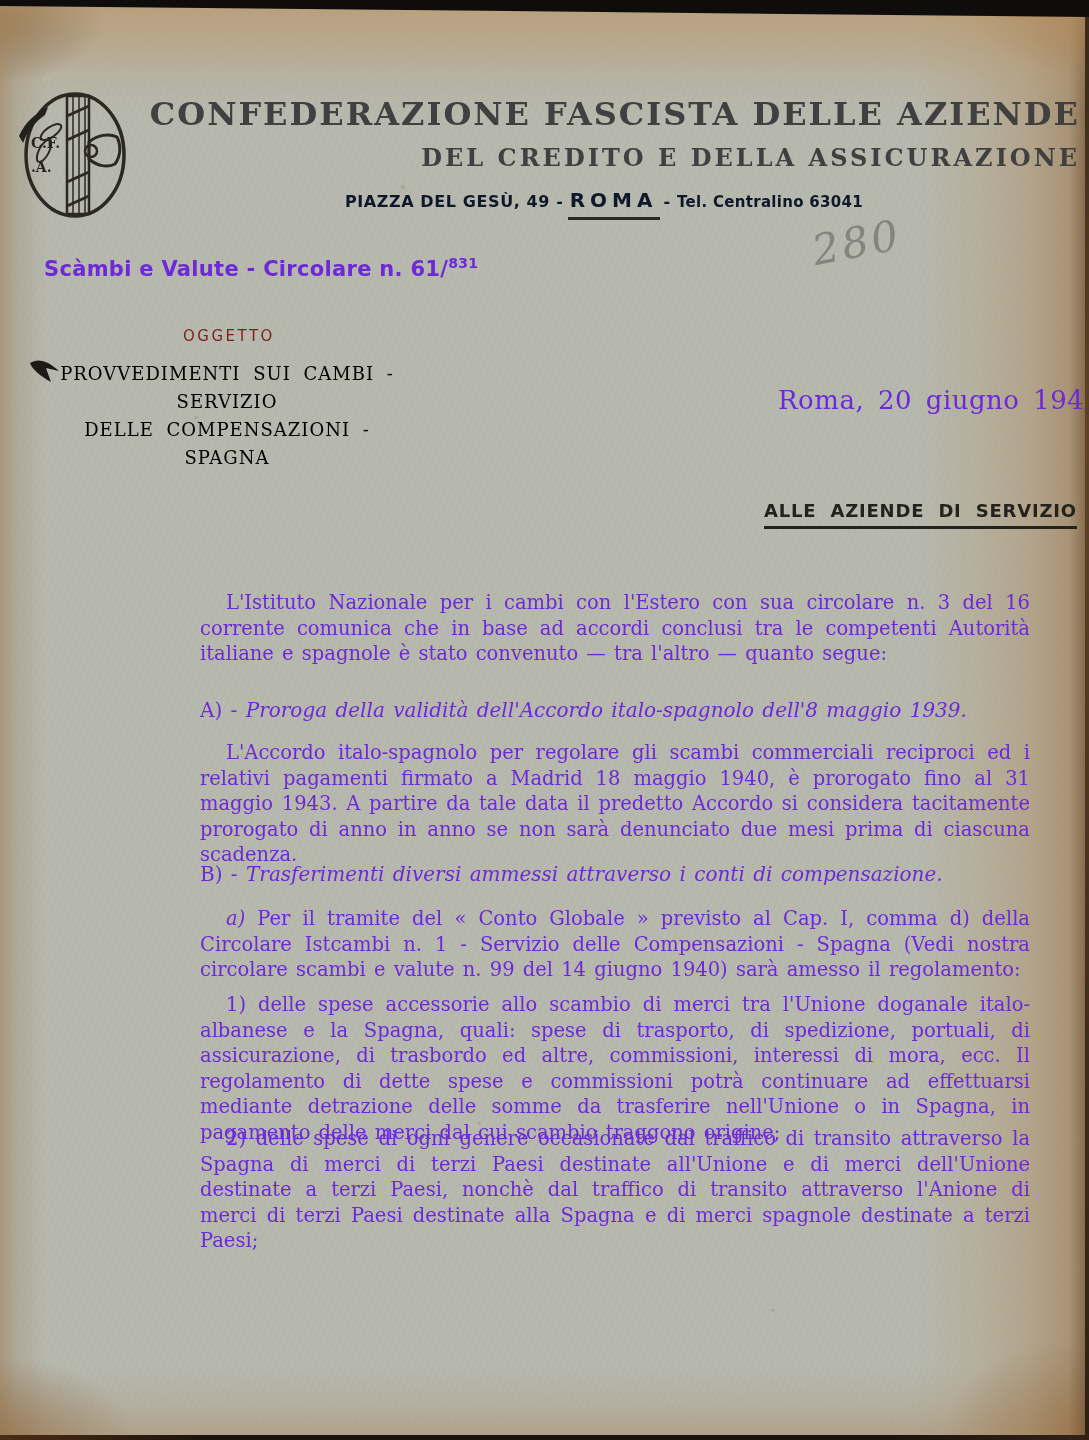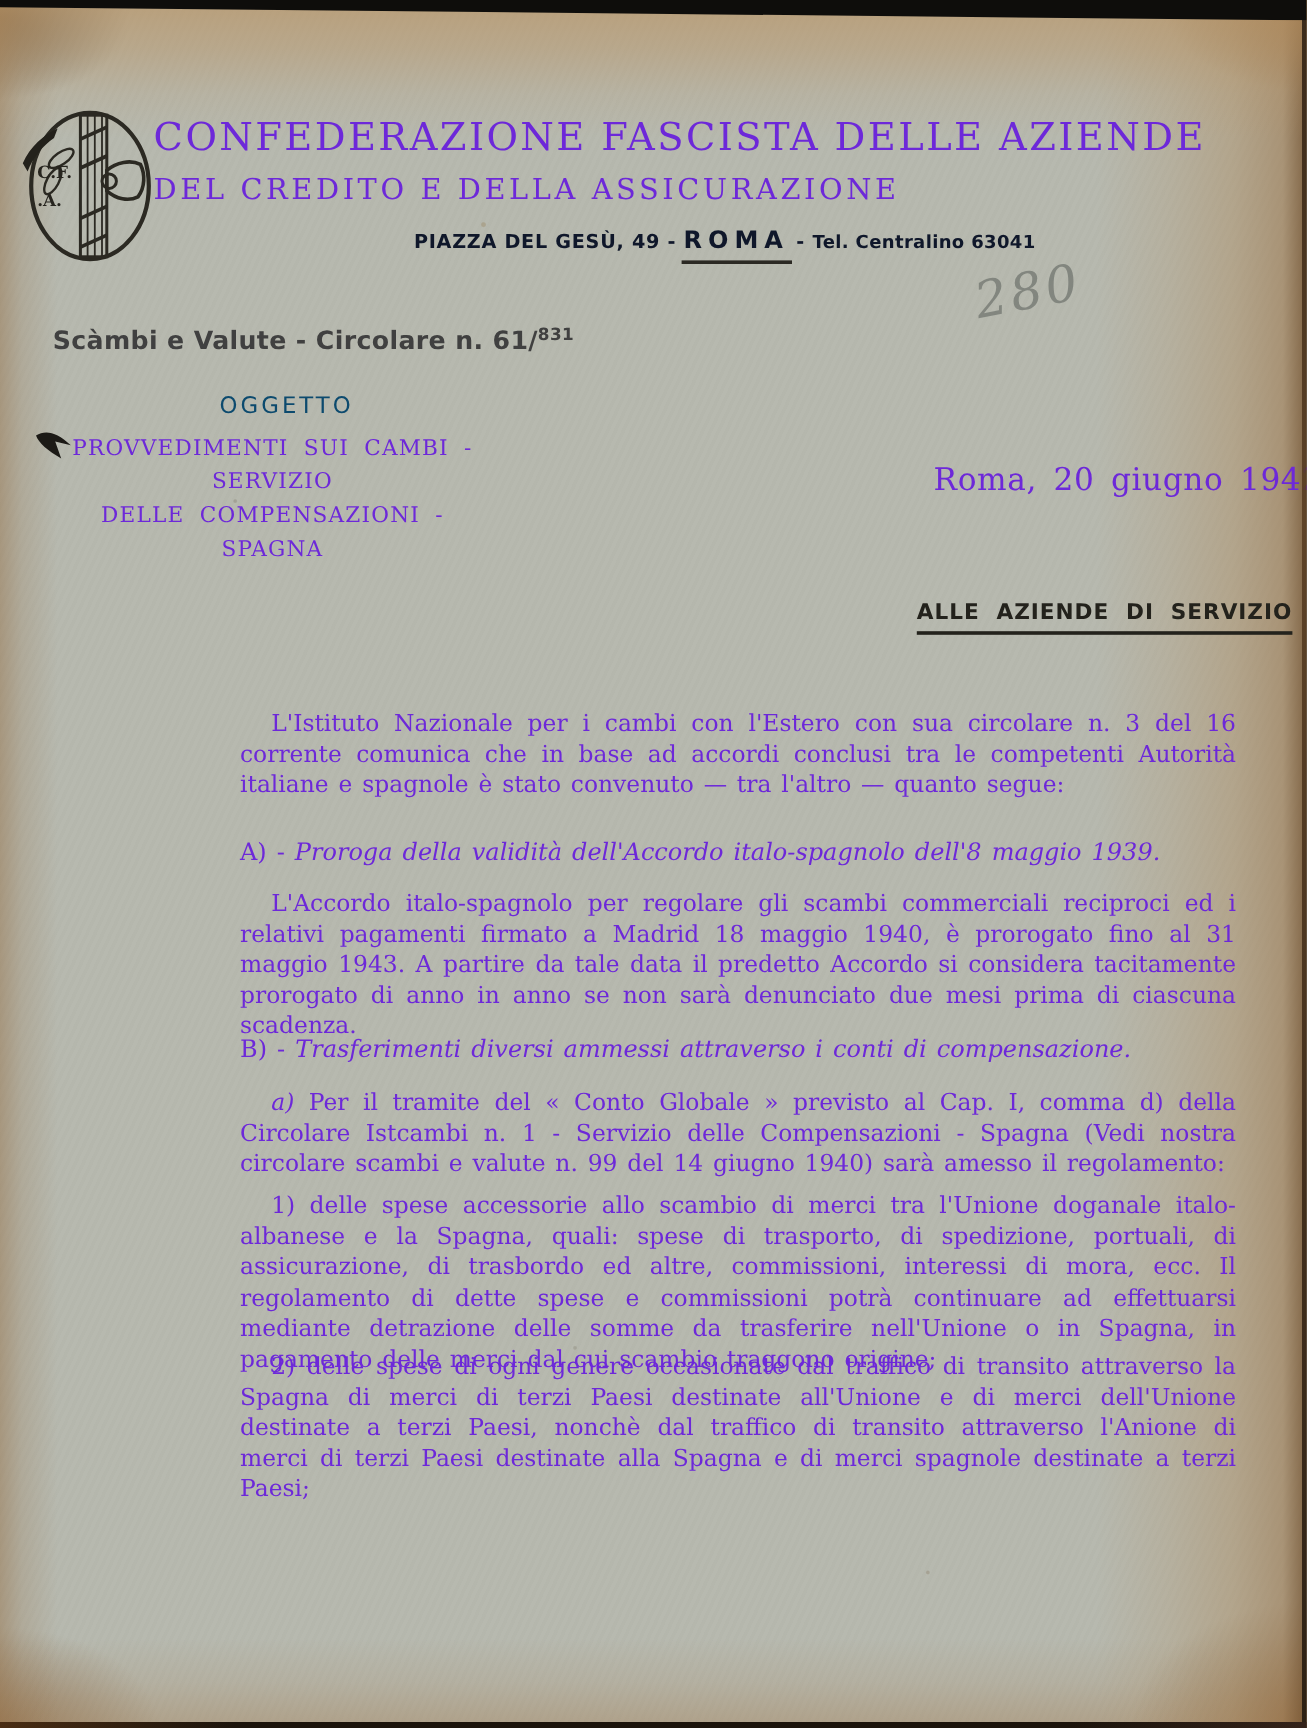--- a/index.html
+++ b/index.html
@@ -34,45 +34,45 @@
       radial-gradient(circle at 62% 44%, rgba(90,80,60,0.35) 0 1px, transparent 2px),
       radial-gradient(circle at 83% 64%, rgba(110,85,55,0.4) 0 1px, transparent 2px),
       radial-gradient(circle at 44% 78%, rgba(90,80,60,0.35) 0 1px, transparent 2px),
       radial-gradient(circle at 71% 91%, rgba(110,85,55,0.4) 0 1px, transparent 2px),
       repeating-linear-gradient(115deg, rgba(255,255,255,0.018) 0 3px, rgba(40,40,30,0.018) 3px 6px);
   }
   .content { position:absolute; inset:0; z-index:3; }
 
   
   .logo { position:absolute; top:88px; left:14px; width:124px; height:134px; }
-  .org-title { position:absolute; top:92px; left:128px; width:952px; text-align:left;
-    color:#6d28d9; font-weight:400; }
+  .org-title { position:absolute; top:92px; left:128px; width:952px; text-align:right;
+    color:#404040; font-weight:700; }
   .org-title .l1 { font-size:32px; letter-spacing:2px; line-height:44px; white-space:nowrap; }
   .org-title .l2 { font-size:24px; letter-spacing:3px; line-height:44px; white-space:nowrap; }
   .address { position:absolute; top:188px; left:128px; width:952px; text-align:center;
     font-family:"DejaVu Sans","Liberation Sans",sans-serif; font-weight:700;
     font-size:16px; letter-spacing:0.6px; color:#0f172a; white-space:nowrap; }
   .address .roma { font-size:20px; letter-spacing:5px; }
   .address .tel { font-size:15px; letter-spacing:0.3px; }
   .address-rule { position:absolute; top:217px; left:568px; width:92px; height:3px; background:#2b2923; }
 
   .ref-line { position:absolute; top:255px; left:44px;
     font-family:"DejaVu Sans","Liberation Sans",sans-serif; font-weight:700;
-    font-size:21px; letter-spacing:0.3px; color:#404040;margin-top:16px; }
+    font-size:21px; letter-spacing:0.3px; color:#6d28d9; }
   .ref-line sup { font-size:14px; }
 
   .handwritten { position:absolute; top:218px; left:812px;
     font-style:italic; font-size:42px; letter-spacing:3px;
     color:rgba(98,103,98,0.62); transform:rotate(-11deg); }
 
   .oggetto { position:absolute; top:327px; left:183px;
     font-family:"DejaVu Sans","Liberation Sans",sans-serif;
-    font-size:19px; letter-spacing:2.5px; color:#0c4a6e; }
+    font-size:15px; letter-spacing:2.5px; color:#7f1d1d; }
   .subject { position:absolute; top:360px; left:38px; width:378px; text-align:center;
-    font-size:18px; letter-spacing:1px; word-spacing:6px; line-height:28px; color:#6d28d9; }
+    font-size:18px; letter-spacing:1px; word-spacing:6px; line-height:28px; color:#000000; }
   .ink-blot { position:absolute; top:356px; left:28px; width:36px; height:30px; z-index:4; }
 
   .dateline { position:absolute; top:385px; left:778px;
     font-size:26px; word-spacing:5px; letter-spacing:0.5px; color:#6d28d9; white-space:nowrap; }
 
   .salutation { position:absolute; top:500px; left:764px;
     font-family:"DejaVu Sans","Liberation Sans",sans-serif; font-weight:700;
     font-size:18px; letter-spacing:0.8px; word-spacing:7px; color:#23221c;
     border-bottom:3px solid #23221c; padding-bottom:5px; white-space:nowrap; }
 

